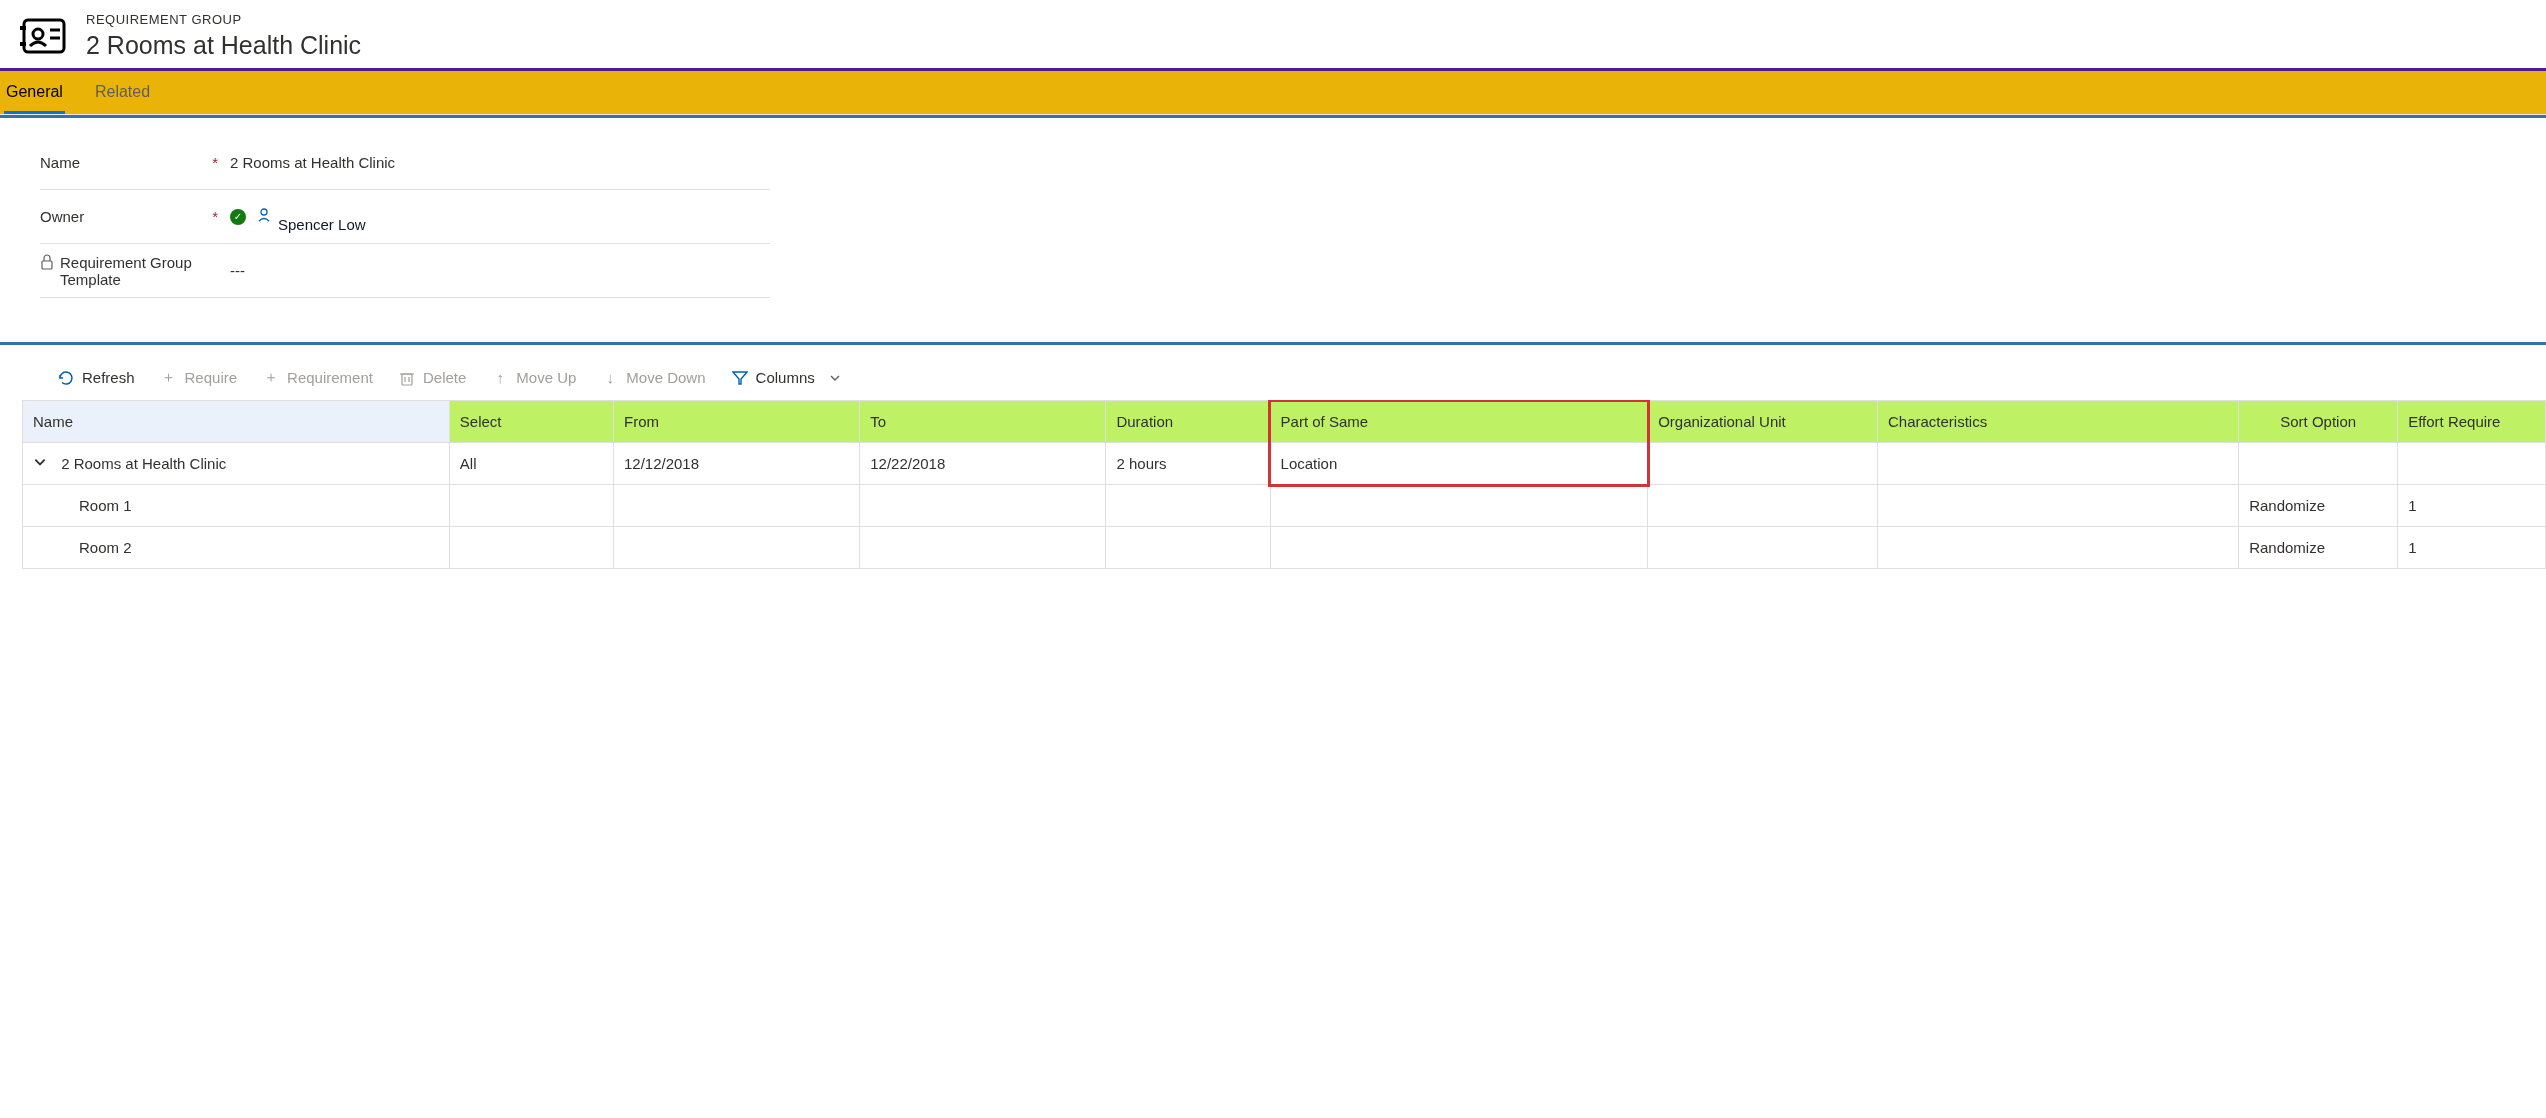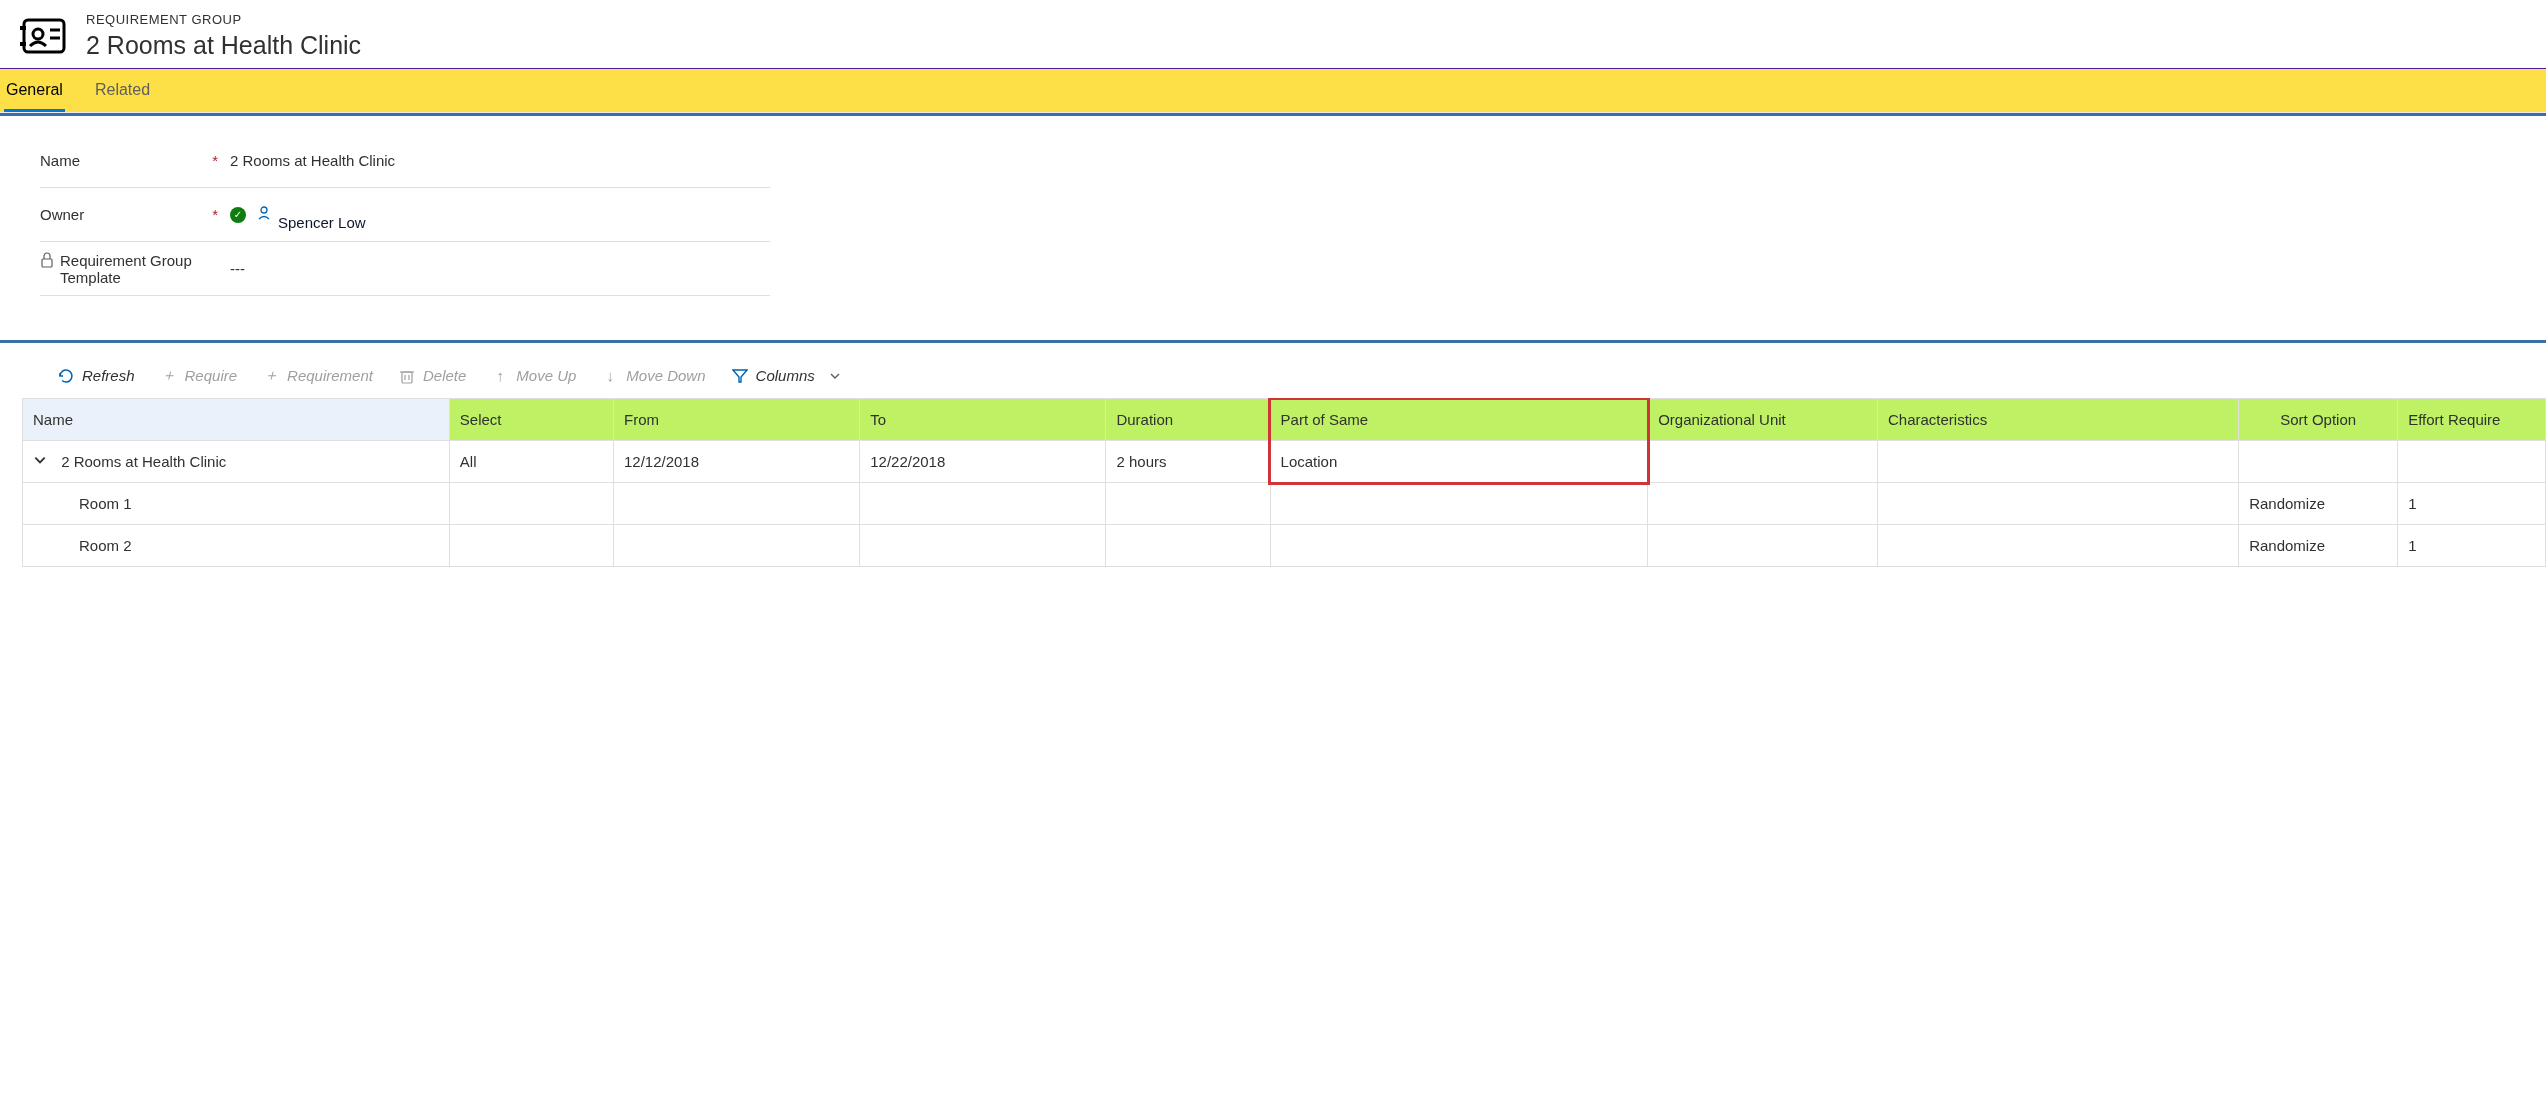--- a/index.html
+++ b/index.html
@@ -28,22 +28,22 @@
       letter-spacing: 0.5px;
       color: #323130;
       margin-bottom: 4px;
     }
     .entity-title {
       font-size: 25px;
       font-weight: 400;
       color: #323130;
     }
     .tabs-bar {
-      background: #fde047;
-      border-top: 1px solid #4c1d95;
+      background: #eab308;
+      border-top: 3px solid #4c1d95;
       border-bottom: 1px solid #edebe9;
       padding: 0 4px;
       display: flex;
       gap: 28px;
     }
     .tab {
       padding: 12px 2px 10px 2px;
       font-size: 16px;
       color: #605e5c;
       cursor: pointer;
@@ -104,21 +104,20 @@
       margin-top: 20px;
       border-top: 3px solid #3b6fa8;
       padding-top: 24px;
     }
     .grid-toolbar {
       display: flex;
       align-items: center;
       gap: 26px;
       padding: 0 40px 14px 58px;
       font-size: 15px;
-      font-style: italic;
     }
     .tb-btn {
       display: inline-flex;
       align-items: center;
       gap: 8px;
       cursor: pointer;
     }
     .tb-btn.disabled { color: #a19f9d; cursor: default; }
     .tb-btn .ic { width: 16px; height: 16px; display:inline-flex; align-items:center; justify-content:center; }
     .tb-btn.refresh .ic { color: #0063b1; }

